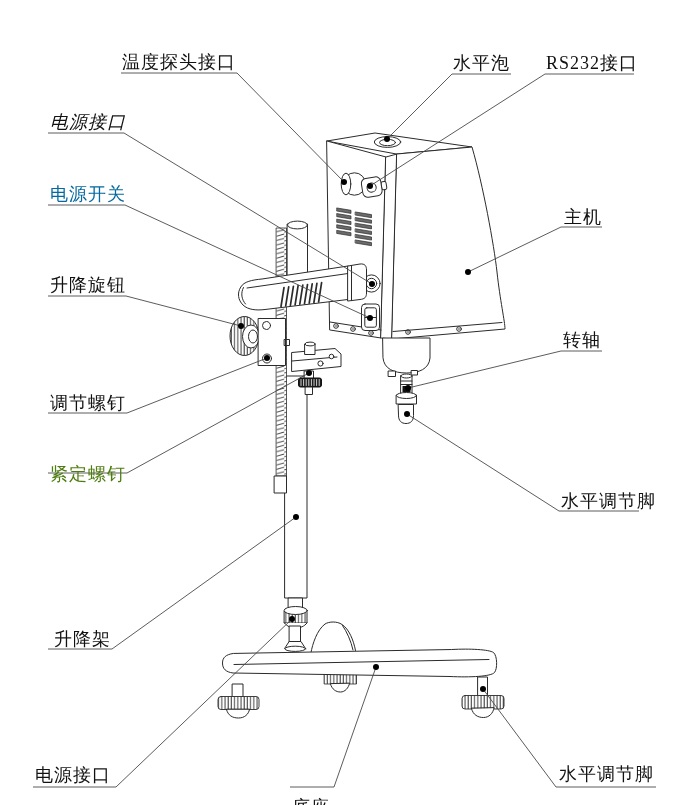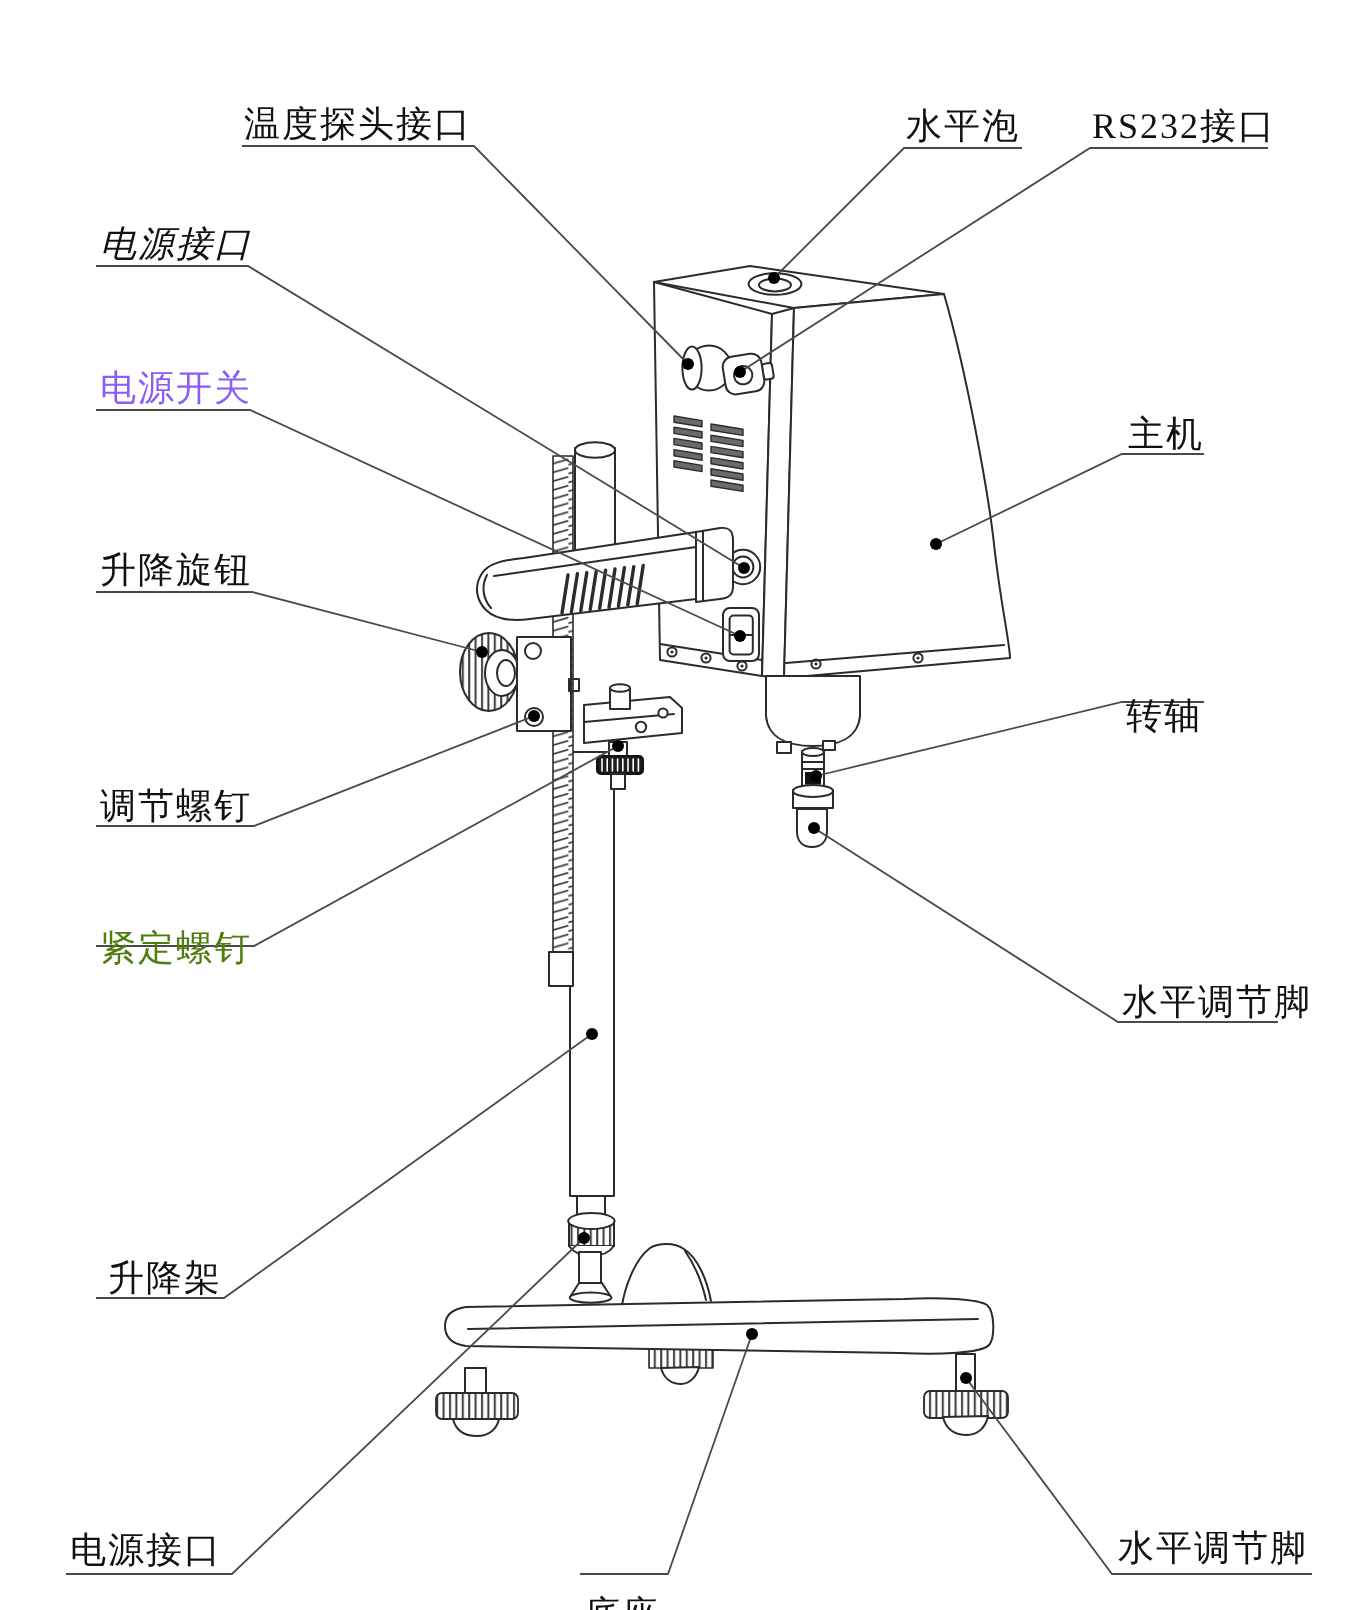--- a/index.html
+++ b/index.html
@@ -199,26 +199,26 @@
         <polyline points="656,787 556,787 483,689" fill="none" stroke="#4a4a4a" stroke-width="0.9"></polyline>
         <circle cx="483" cy="689" r="3" fill="#000"></circle>
       </g>
 </svg>
 
 <div id="labels">
       <div class="callout-label" style="left: 122px; top: 52px; color: rgb(17, 17, 17);">温度探头接口</div>
       <div class="callout-label" style="left: 453px; top: 53px; color: rgb(17, 17, 17);">水平泡</div>
       <div class="callout-label" style="left: 546px; top: 53px; color: rgb(17, 17, 17);">RS232接口</div>
       <div class="callout-label" style="left: 50px; top: 112px; color: rgb(17, 17, 17); font-style: italic;">电源接口</div>
-      <div class="callout-label" style="left: 50px; top: 184px; color: #8b5cf6;">电源开关</div>
+      <div class="callout-label" style="left: 50px; top: 184px; color: #0369a1;">电源开关</div>
       <div class="callout-label" style="left: 564px; top: 207px; color: rgb(17, 17, 17);">主机</div>
       <div class="callout-label" style="left: 50px; top: 275px; color: rgb(17, 17, 17);">升降旋钮</div>
       <div class="callout-label" style="left: 50px; top: 393px; color: rgb(17, 17, 17); text-align: center;">调节螺钉</div>
       <div class="callout-label" style="left: 50px; top: 464px; color: #4d7c0f;">紧定螺钉</div>
-      <div class="callout-label" style="left: 563px; top: 348px; color: rgb(17, 17, 17);">转轴</div>
+      <div class="callout-label" style="left: 563px; top: 330px; color: rgb(17, 17, 17);">转轴</div>
       <div class="callout-label" style="left: 561px; top: 491px; color: rgb(17, 17, 17);">水平调节脚</div>
       <div class="callout-label" style="left: 54px; top: 629px; color: rgb(17, 17, 17);">升降架</div>
       <div class="callout-label" style="left: 35px; top: 765px; color: rgb(17, 17, 17);">电源接口</div>
       <div class="callout-label" style="left: 292px; top: 765px; color: rgb(17, 17, 17); margin-top: 32px;">底座</div>
       <div class="callout-label" style="left: 559px; top: 764px; color: rgb(17, 17, 17);">水平调节脚</div>
     </div>
 
 </div>
 
 </body></html>

